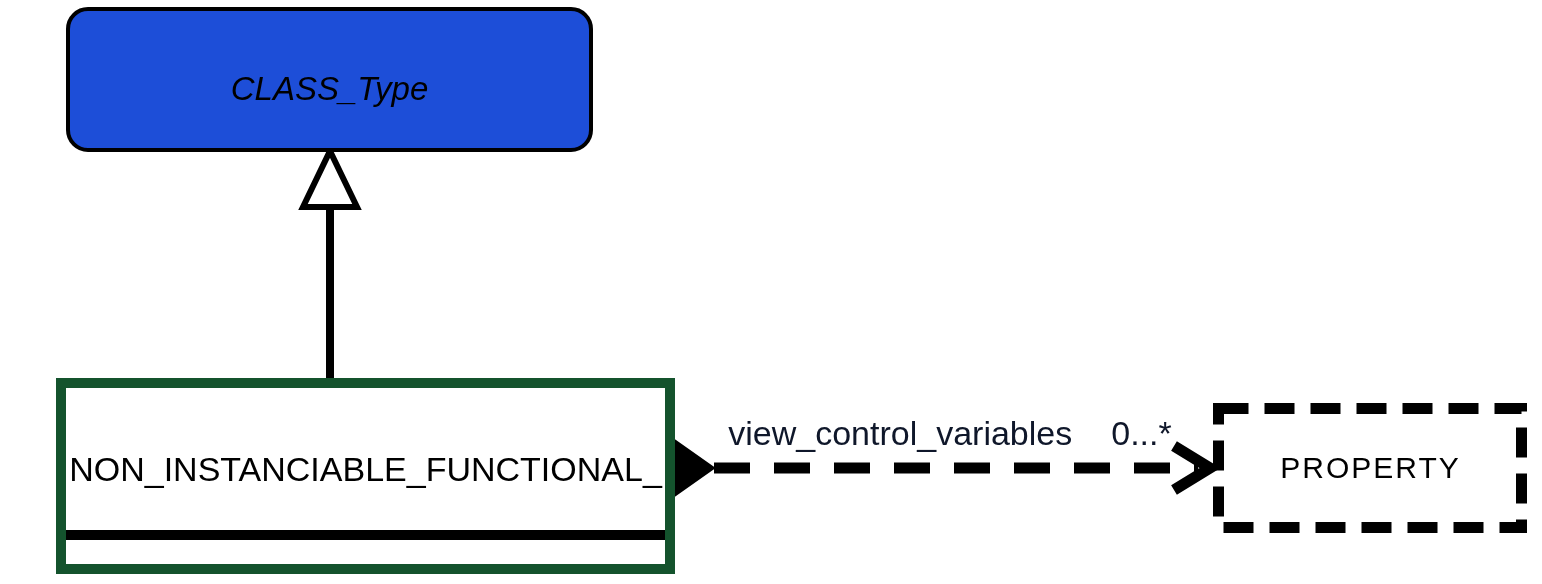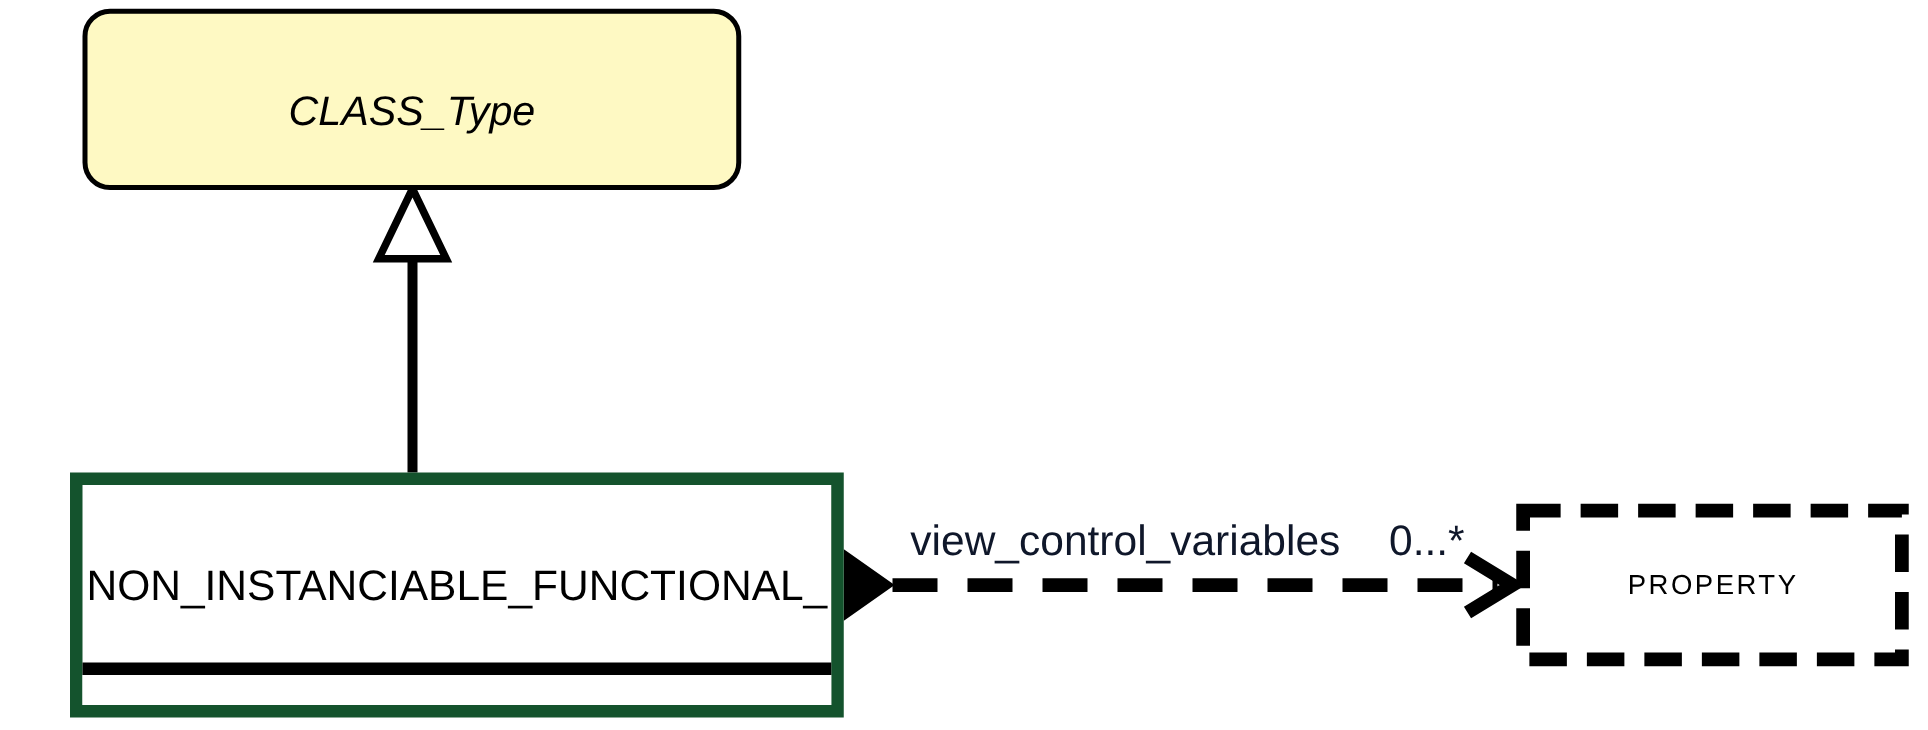--- a/index.html
+++ b/index.html
@@ -25,21 +25,21 @@
   
   .class-type-box {
     position: absolute;
     left: 66px;
     top: 7px;
     width: 527px;
     height: 145px;
     box-sizing: border-box;
     border: 4px solid #000000;
     border-radius: 22px;
-    background: #fef9c3;
+    background: #1d4ed8;
     display: flex;
     align-items: center;
     justify-content: center;
     padding-top: 18px;
   }
   .class-type-box .label {
     font-style: italic;
     font-size: 33px;
     color: #000000;
     white-space: nowrap;
@@ -99,21 +99,21 @@
   .property-box {
     position: absolute;
     left: 1213px;
     top: 403px;
     width: 315px;
     height: 130px;
     box-sizing: border-box;
     display: flex;
     align-items: center;
     justify-content: center;
-    font-size: 22px;
+    font-size: 30px;
     letter-spacing: 2px;
     color: #000000;
     white-space: nowrap;
   }
 </style>
 </head>
 <body>
 
 <div class="canvas">
 

